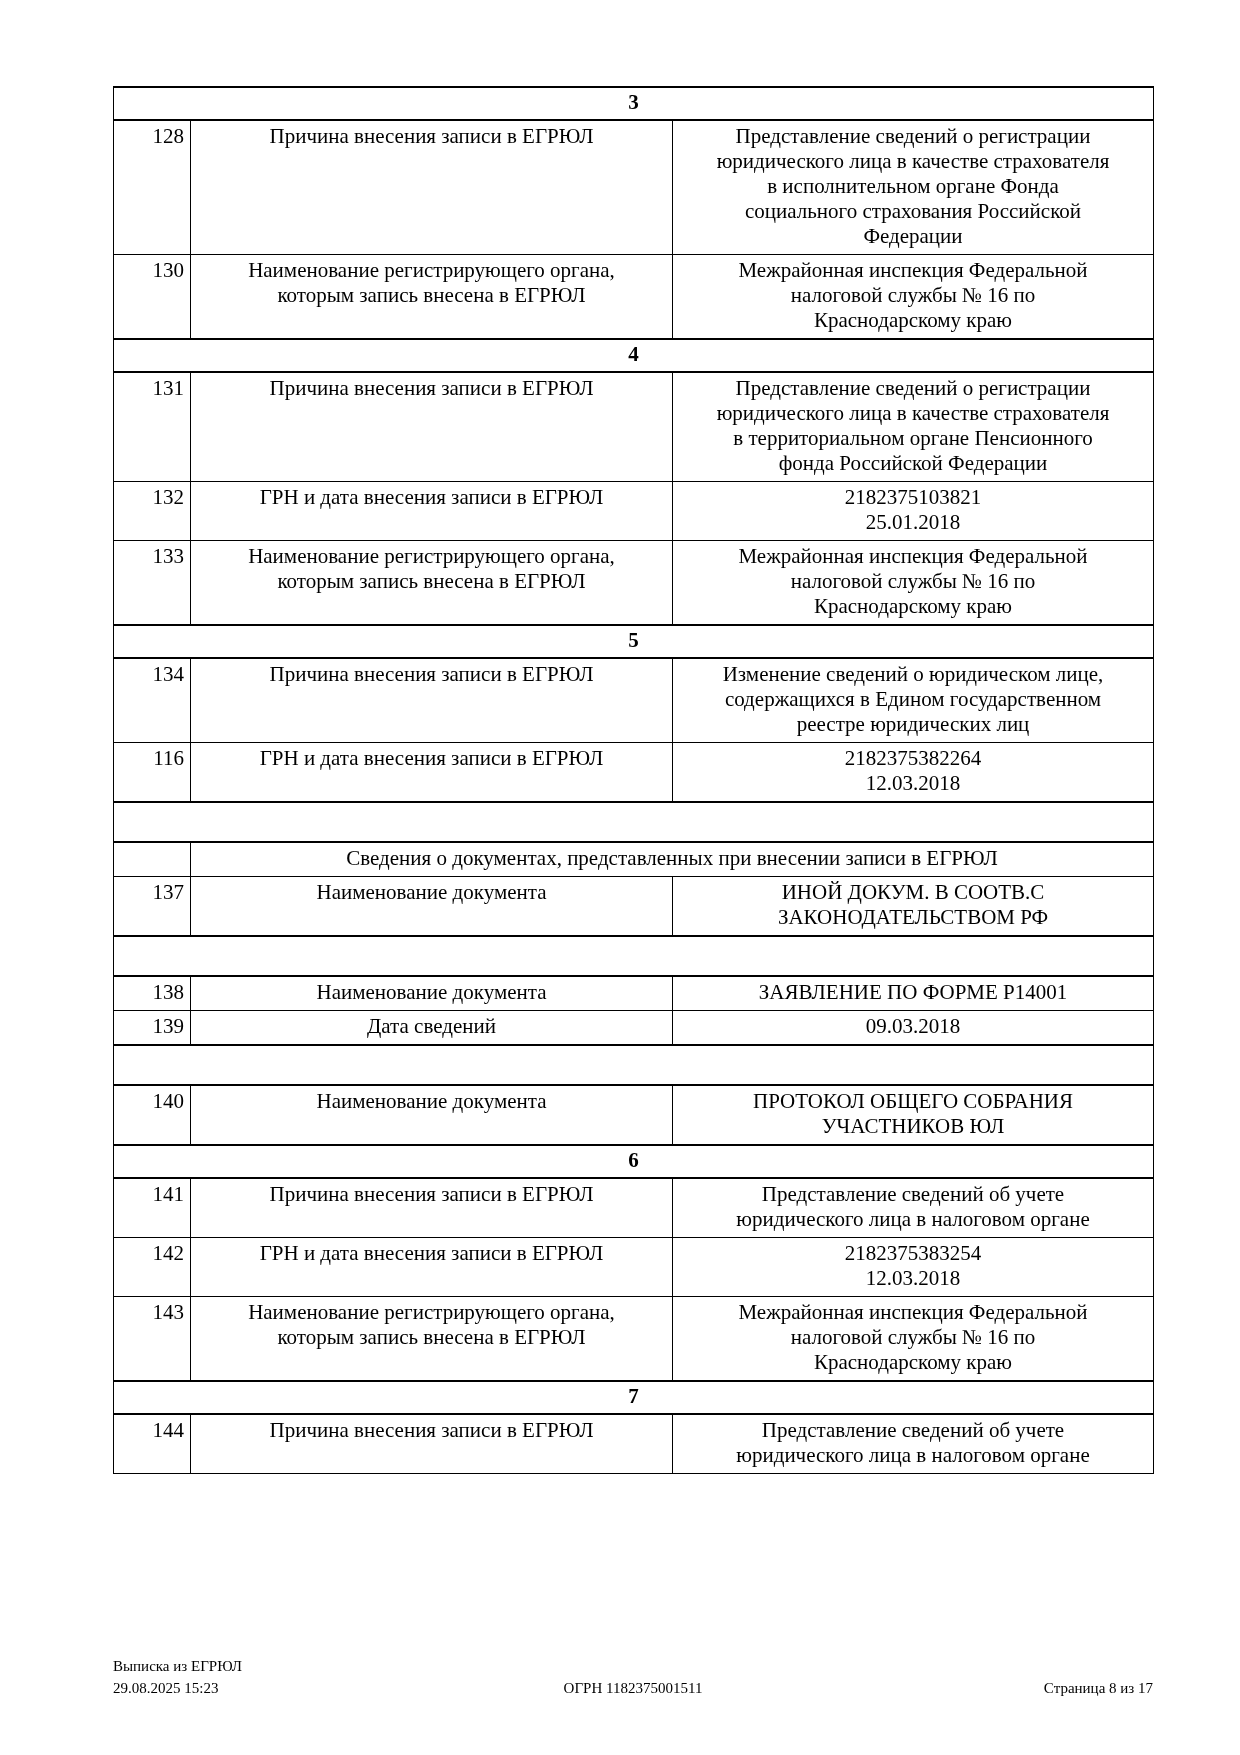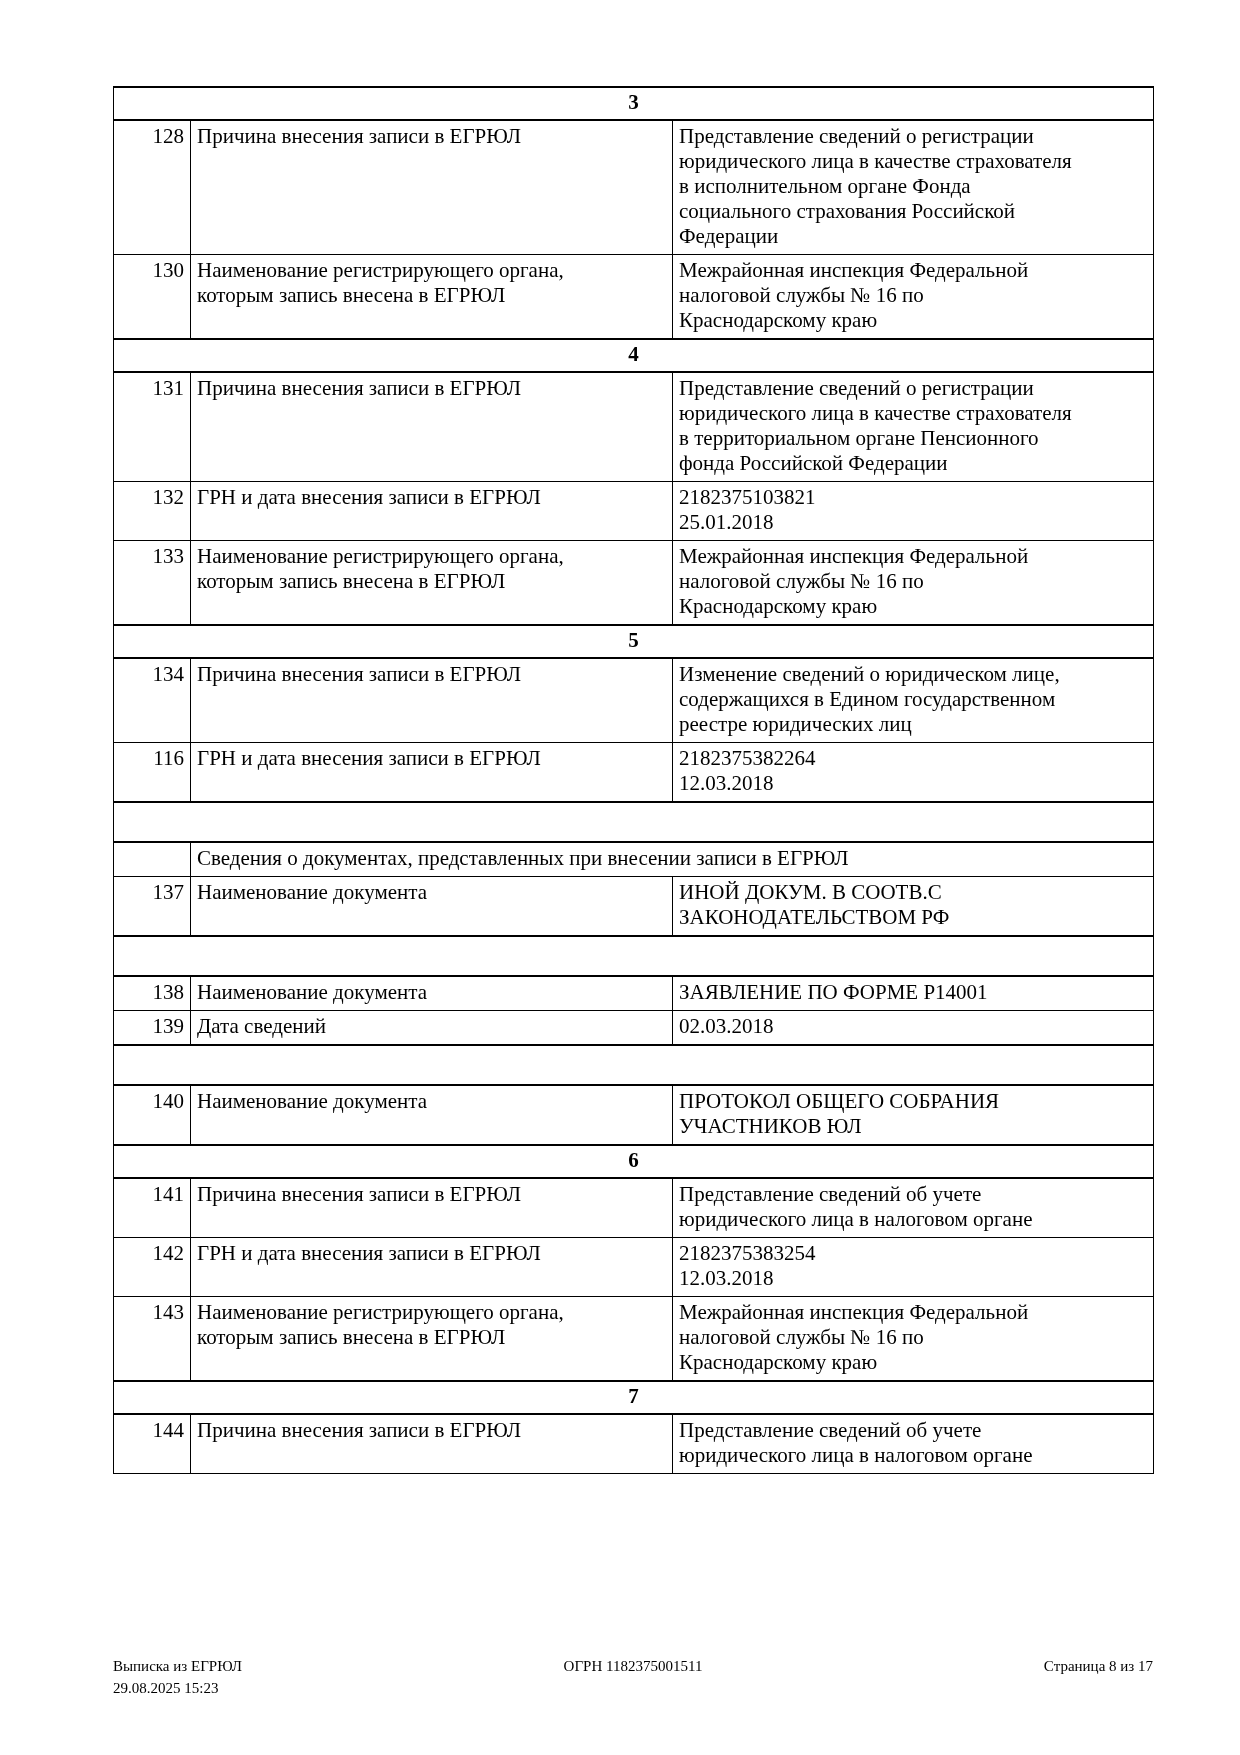--- a/index.html
+++ b/index.html
@@ -38,41 +38,42 @@
     padding: 3px 6px 5px 6px;
     overflow: hidden;
   }
   td.num-cell {
     text-align: right;
     padding-left: 2px;
     padding-right: 2px;
   }
   td.name-cell, td.value-cell {
     white-space: pre-line;
+    text-align: center;
   }
   tr.section-row td {
     text-align: center;
     font-weight: bold;
     border-top-width: 2px;
     border-bottom-width: 2px;
     padding-top: 2px;
     padding-bottom: 4px;
   }
   tr.spacer-row td {
     height: 30px;
     border-top-width: 2px;
     border-bottom-width: 2px;
   }
   .footer {
     position: absolute;
     left: 113px;
     top: 1655px;
     width: 1040px;
     display: flex;
-    align-items: flex-start;
+    align-items: flex-end;
     font-size: 15px;
     line-height: 22px;
   }
   .footer-left {
     flex: 1 1 0;
     text-align: left;
   }
   .footer-center {
     flex: 1 1 0;
     text-align: center;
@@ -172,21 +173,21 @@
           <td class="spacer-cell" colspan="3"></td>
         </tr>
         <tr>
           <td class="num-cell">138</td>
           <td class="name-cell">Наименование документа</td>
           <td class="value-cell">ЗАЯВЛЕНИЕ ПО ФОРМЕ Р14001</td>
         </tr>
         <tr>
           <td class="num-cell">139</td>
           <td class="name-cell">Дата сведений</td>
-          <td class="value-cell">02.03.2018</td>
+          <td class="value-cell">09.03.2018</td>
         </tr>
         <tr class="spacer-row">
           <td class="spacer-cell" colspan="3"></td>
         </tr>
         <tr>
           <td class="num-cell">140</td>
           <td class="name-cell">Наименование документа</td>
           <td class="value-cell">ПРОТОКОЛ ОБЩЕГО СОБРАНИЯ
 УЧАСТНИКОВ ЮЛ</td>
         </tr>

